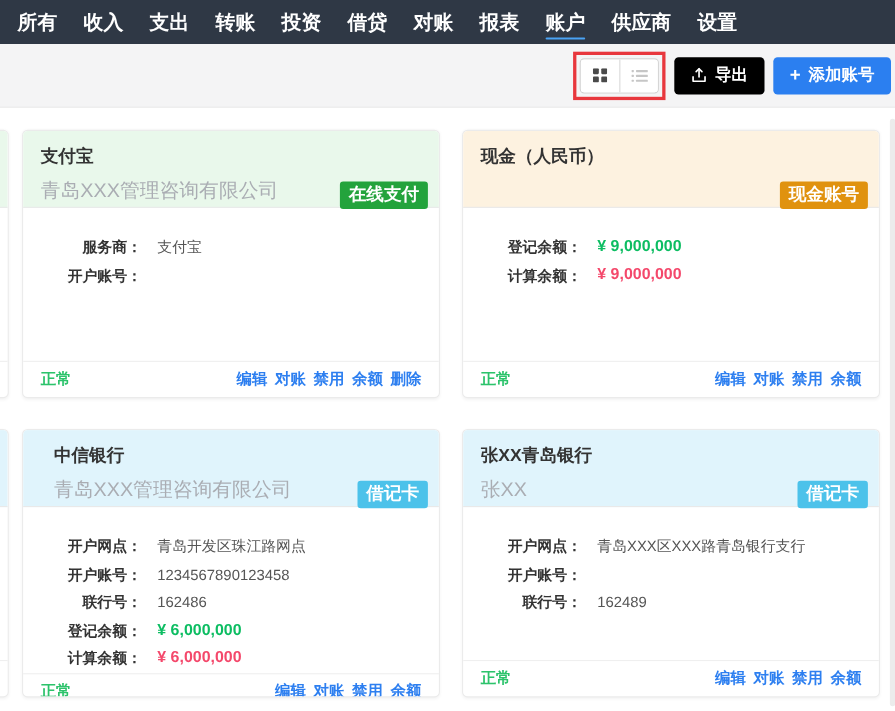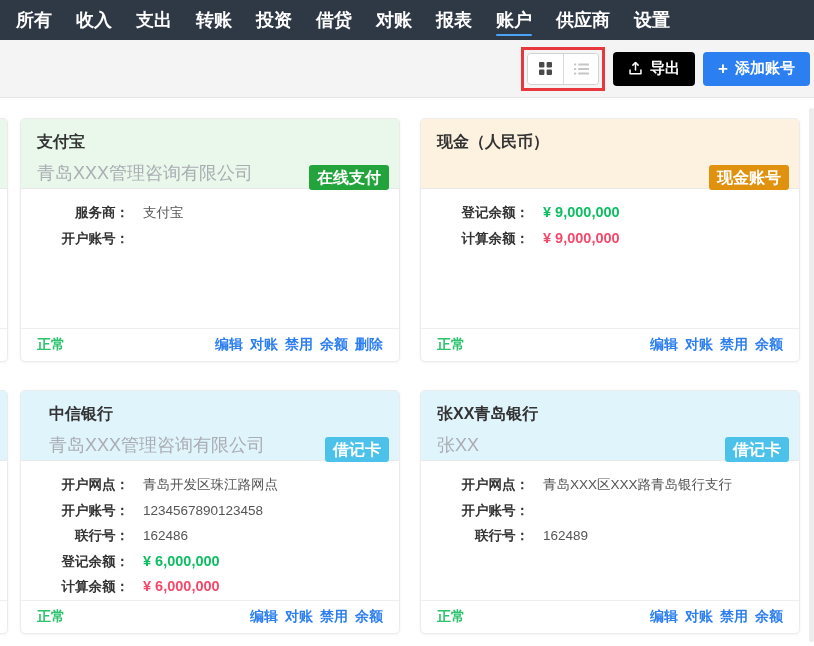--- a/index.html
+++ b/index.html
@@ -25,21 +25,21 @@
   
   main { position:relative; height:548px; background:#fff; overflow:hidden; }
   .scroll-strip { position:absolute; right:0; top:10px; bottom:4px; width:5px; background:#ececec; border-radius:3px; }
   .cards-grid { display:grid; grid-template-columns:380px 380px; column-gap:20px; row-gap:28px; margin:20px 0 0 20px; }
 
   .card { width:380px; height:244px; border:1px solid #ebebeb; border-radius:5px; background:#fff; display:flex; flex-direction:column; overflow:hidden; box-shadow:0 1px 3px rgba(0,0,0,0.05); }
   .card-header { height:70px; padding:13px 16px; position:relative; border-bottom:1px solid #e9e9e9; flex-shrink:0; }
   .card-title { font-size:16px; font-weight:bold; color:#333; }
   .card-subtitle { font-size:18px; color:#aaadb3; margin-top:8px; min-height:13px; }
   .badge { position:absolute; top:10px; right:10px; color:#fff; font-size:16px; font-weight:bold; padding:3px 8px; border-radius:3px; line-height:1.2;margin-top:36px; }
-  .card-body { flex:1; padding:11px 16px 0; }
+  .card-body { flex:1; padding:11px 16px 0;margin-top:12px; }
   .field-row { display:flex; line-height:25.5px; font-size:13.5px; }
   .f-label { width:92px; text-align:right; font-weight:bold; color:#333; flex-shrink:0; }
   .f-value { margin-left:14px; color:#555; }
   .f-value.green { color:#0cbd62; font-weight:bold; font-size:14.5px; }
   .f-value.red { color:#f4486b; font-weight:bold; font-size:14.5px; }
   .card-footer { height:33px; border-top:1px solid #efefef; display:flex; align-items:center; justify-content:space-between; padding:0 16px; flex-shrink:0; }
   .status { color:#2cc36b; font-size:14px; font-weight:bold; }
   .actions { display:flex; gap:7px;font-family:Liberation Mono, monospace; }
   .actions a { color:#2d7ff0; font-size:14px; font-weight:bold; text-decoration:none; cursor:pointer; }
 

